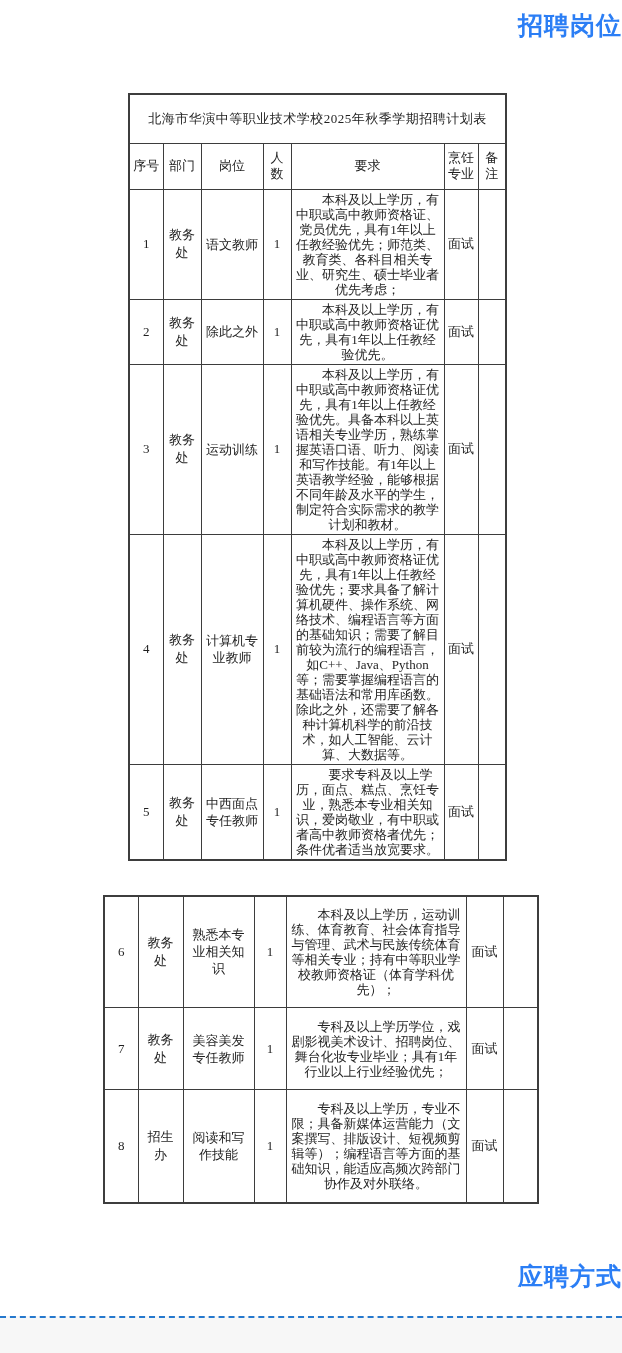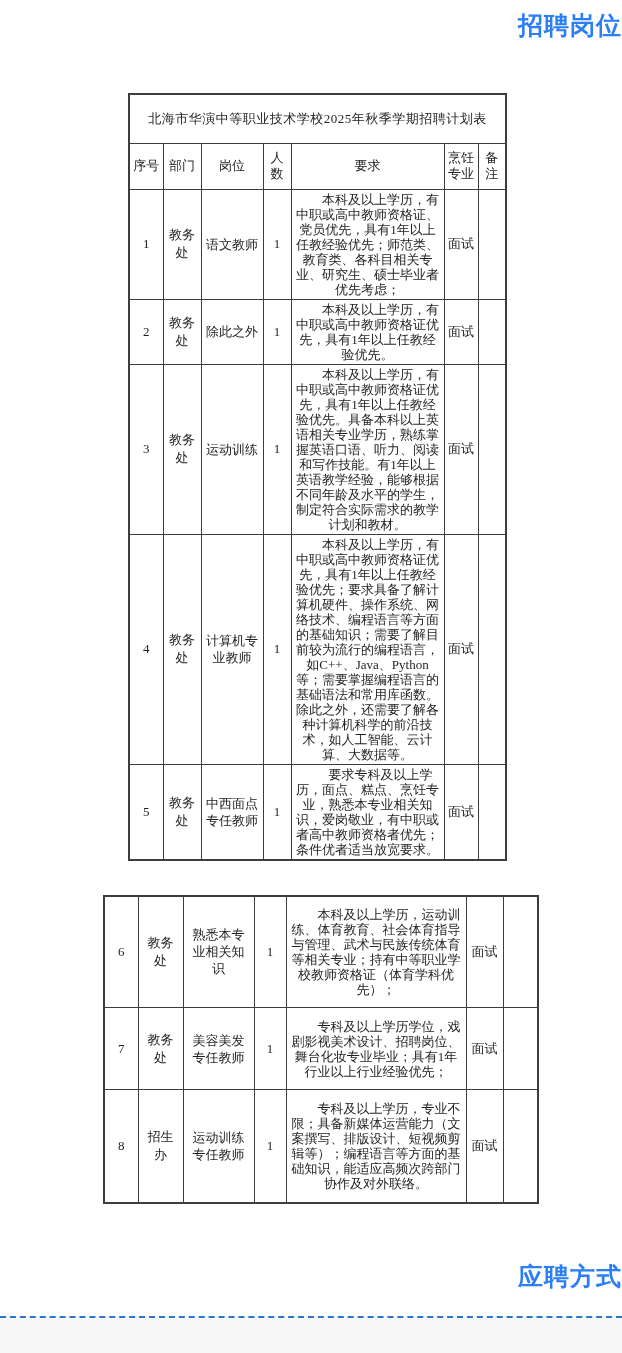--- a/index.html
+++ b/index.html
@@ -177,21 +177,21 @@
         <td>教务处</td>
         <td class="cell-pos">美容美发专任教师</td>
         <td>1</td>
         <td class="cell-req">专科及以上学历学位，戏剧影视美术设计、招聘岗位、舞台化妆专业毕业；具有1年行业以上行业经验优先；</td>
         <td>面试</td>
         <td></td>
       </tr>
       <tr style="height: 113px;">
         <td>8</td>
         <td>招生办</td>
-        <td class="cell-pos">运动训练专任教师</td>
+        <td class="cell-pos">阅读和写作技能</td>
         <td>1</td>
         <td class="cell-req">专科及以上学历，专业不限；具备新媒体运营能力（文案撰写、排版设计、短视频剪辑等）；编程语言等方面的基础知识，能适应高频次跨部门协作及对外联络。</td>
         <td>面试</td>
         <td></td>
       </tr>
     </tbody>
 </table>
 
 <h1 class="section-heading heading-apply">应聘方式</h1>
 

